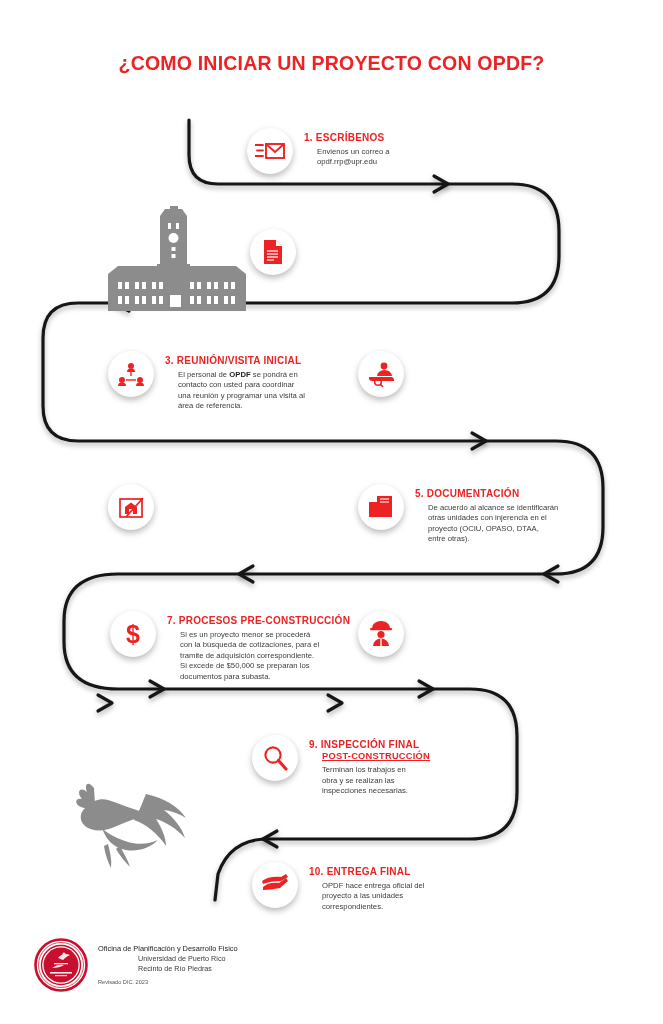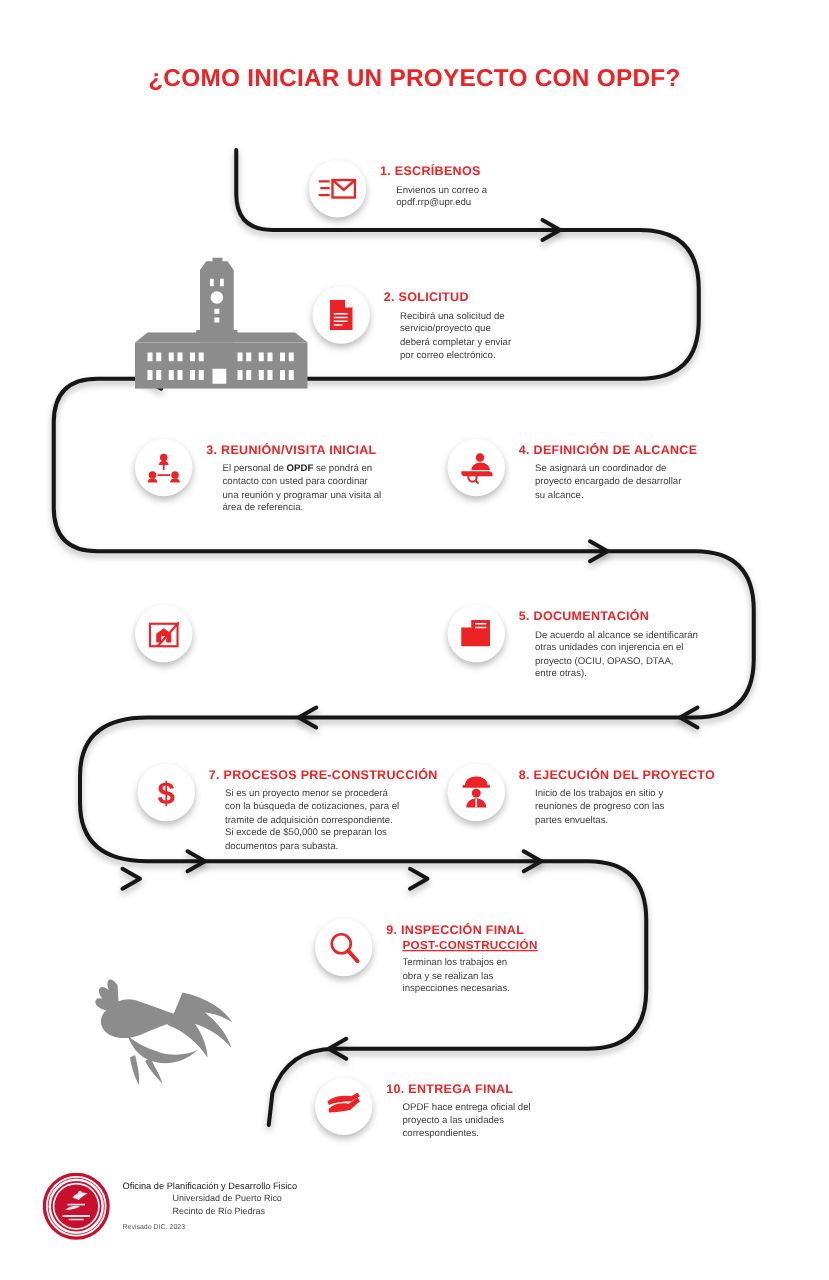--- a/index.html
+++ b/index.html
@@ -217,29 +217,20 @@
         <path d="M14,1 V7 H20" fill="#ffffff" opacity="0.0"></path>
         <polyline points="14,1 14,7 20,7" fill="#ffffff" stroke="none"></polyline>
         <g stroke="#ffffff" stroke-width="1.2">
           <line x1="5" y1="12" x2="16" y2="12"></line>
           <line x1="5" y1="15" x2="16" y2="15"></line>
           <line x1="5" y1="18" x2="16" y2="18"></line>
           <line x1="5" y1="21" x2="12" y2="21"></line>
         </g>
       </svg>
     </div>
-    <div class="txt">
-      <div class="hd">
-        <span class="num">2.</span><span>SOLICITUD</span>
-      </div>
-      <div class="bd">Recibirá una solicitud de
-servicio/proyecto que
-deberá completar y enviar
-por correo electrónico.</div>
-    </div>
   </div>
 
   <div class="step" id="step-3">
     <div class="badge">
       <svg width="26" height="26" viewBox="0 0 26 26">
         <g fill="#ED2224">
           <circle cx="13" cy="5" r="3"></circle>
           <path d="M9,11 a4,3.4 0 0 1 8,0 z"></path>
           <circle cx="4" cy="19" r="3"></circle>
           <path d="M0,25 a4,3.4 0 0 1 8,0 z"></path>
@@ -268,28 +259,20 @@
       <svg width="27" height="25" viewBox="0 0 27 25">
         <g fill="#ED2224">
           <circle cx="16" cy="4" r="3.4"></circle>
           <path d="M9,14 a7.5,6 0 0 1 15,0 z"></path>
           <path d="M1,15 H23 a3,3 0 0 1 3,3 v1 H4 a3,3 0 0 1 -3,-3 z"></path>
         </g>
         <circle cx="10" cy="20" r="3.3" fill="none" stroke="#ED2224" stroke-width="1.6"></circle>
         <line x1="12.4" y1="22.4" x2="15" y2="25" stroke="#ED2224" stroke-width="1.6"></line>
       </svg>
     </div>
-    <div class="txt">
-      <div class="hd">
-        <span class="num">4.</span><span>DEFINICIÓN DE ALCANCE</span>
-      </div>
-      <div class="bd">Se asignará un coordinador de
-proyecto encargado de desarrollar
-su alcance.</div>
-    </div>
   </div>
 
   <div class="step" id="step-6">
     <div class="badge">
       <svg width="27" height="25" viewBox="0 0 27 25">
         <rect x="2" y="4" width="22" height="18" fill="none" stroke="#ED2224" stroke-width="1.7"></rect>
         <path d="M7,19 V12 L13,7.5 L19,12 V19 Z" fill="#ED2224"></path>
         <rect x="11" y="14" width="4" height="5" fill="#ffffff"></rect>
         <line x1="8" y1="22" x2="25" y2="3" stroke="#ED2224" stroke-width="1.7"></line>
         <polyline points="25,3 21,3.8 24.3,7" fill="#ED2224" stroke="none"></polyline>
@@ -343,28 +326,20 @@
         <g fill="#ED2224">
           <path d="M3,7 a9,7 0 0 1 18,0 z"></path>
           <rect x="1" y="7" width="22" height="2.2" rx="1"></rect>
           <circle cx="12" cy="13.5" r="3.6"></circle>
           <path d="M4,25 a8,7.5 0 0 1 16,0 z"></path>
         </g>
         <g stroke="#ffffff" stroke-width="1.3">
           <line x1="12" y1="18" x2="12" y2="25"></line>
         </g>
       </svg>
-    </div>
-    <div class="txt">
-      <div class="hd">
-        <span class="num">8.</span><span>EJECUCIÓN DEL PROYECTO</span>
-      </div>
-      <div class="bd">Inicio de los trabajos en sitio y
-reuniones de progreso con las
-partes envueltas.</div>
     </div>
   </div>
 
   <div class="step" id="step-9">
     <div class="badge">
       <svg width="26" height="26" viewBox="0 0 26 26">
         <circle cx="11" cy="10" r="7.6" fill="none" stroke="#ED2224" stroke-width="2.1"></circle>
         <line x1="16.5" y1="15.5" x2="24" y2="24" stroke="#ED2224" stroke-width="3.1" stroke-linecap="round"></line>
       </svg>
     </div>

